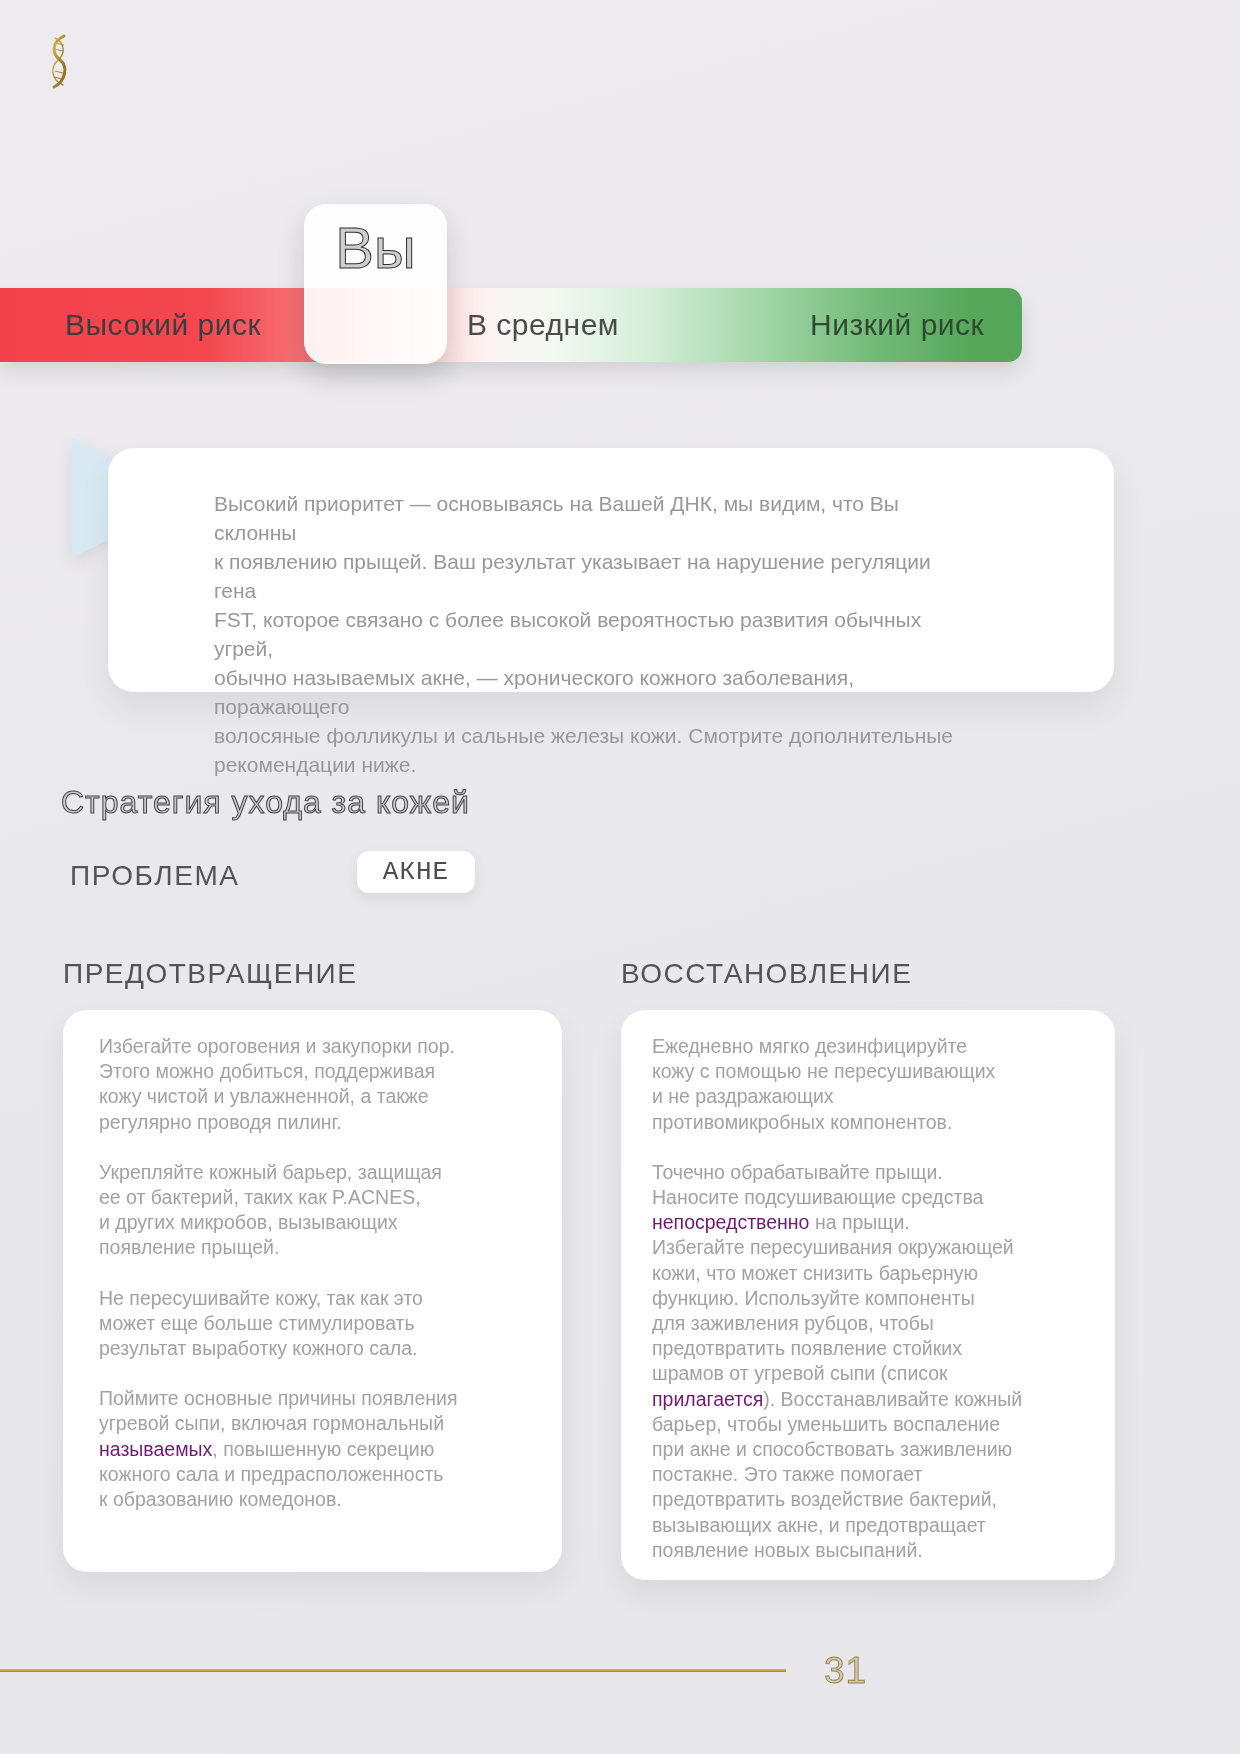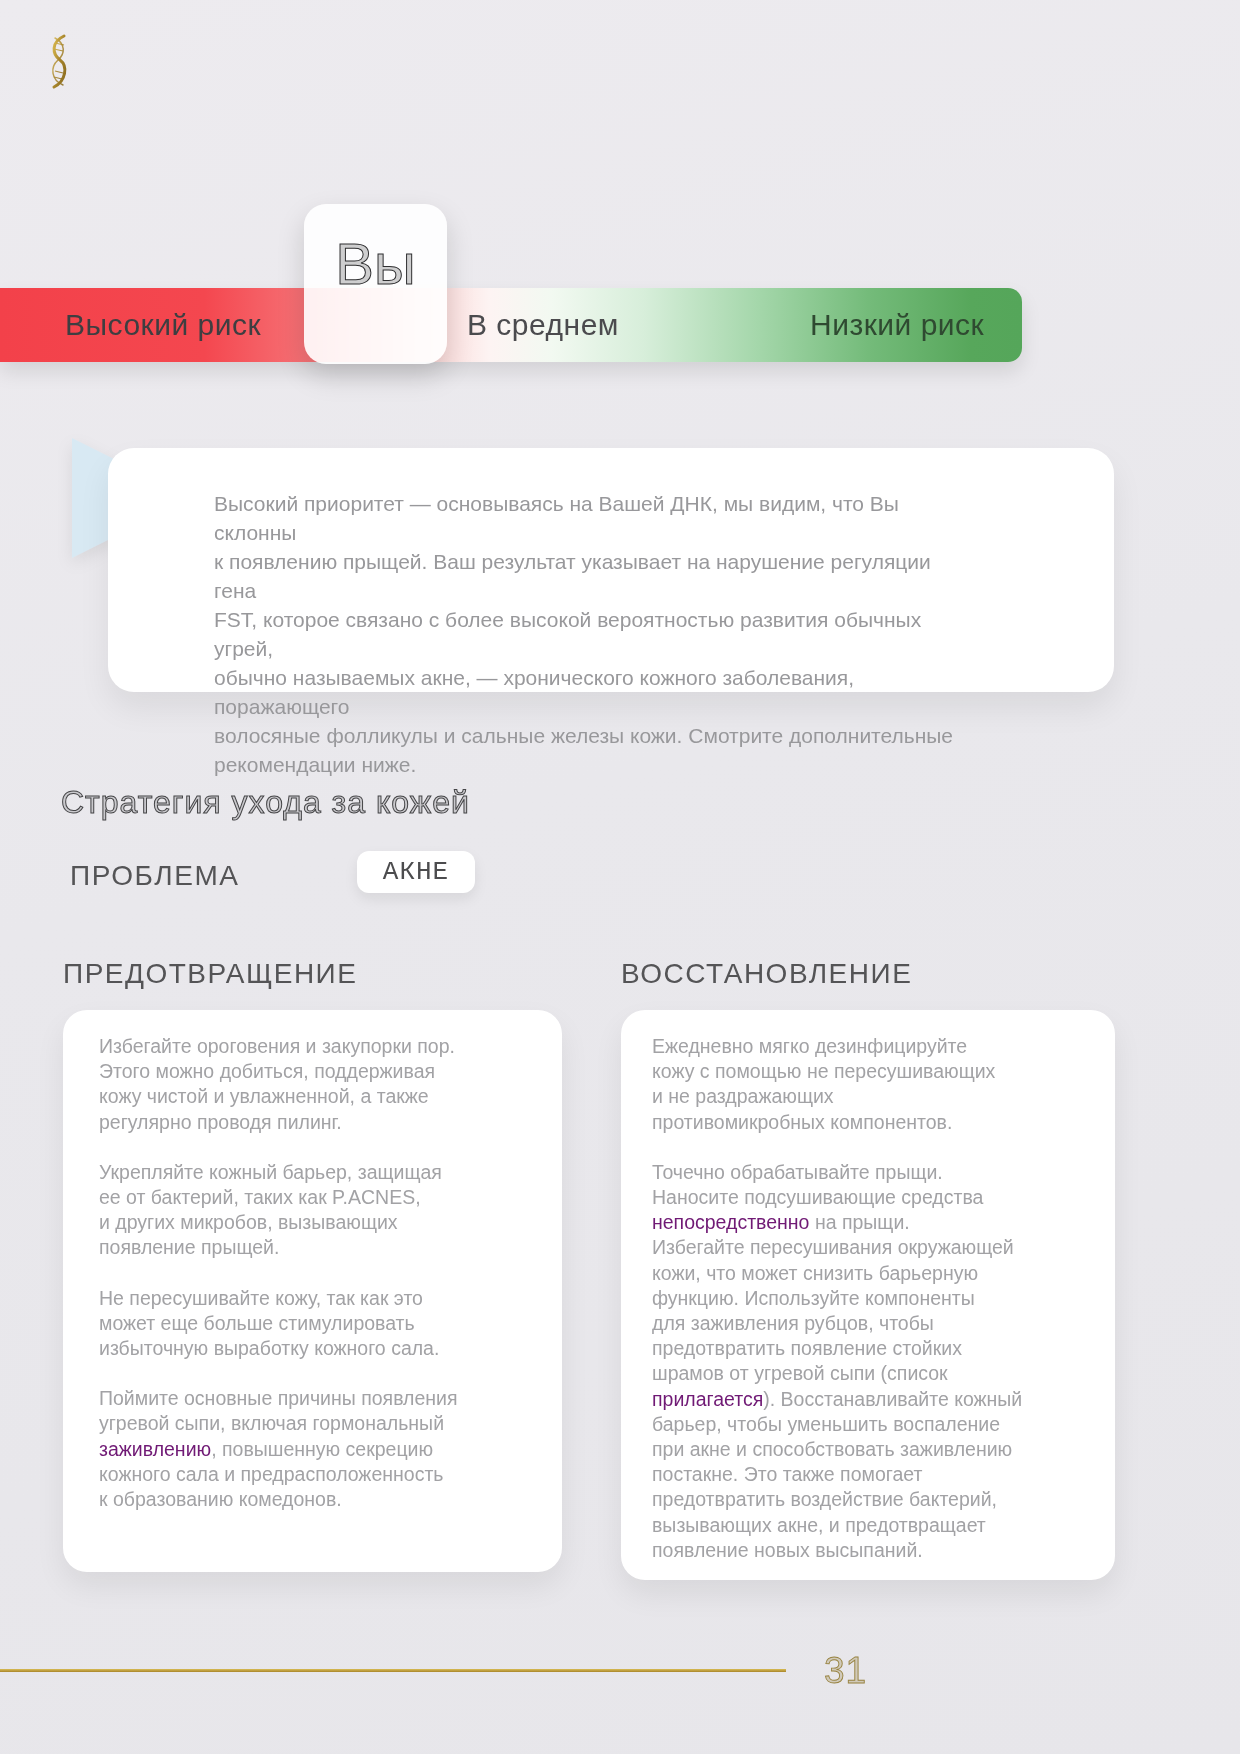--- a/index.html
+++ b/index.html
@@ -43,21 +43,21 @@
     font-size:30px; font-weight:300; letter-spacing:0.5px; color:#3e3e41;
   }
   .risk-label.high{ left:65px; }
   .risk-label.mid{ left:467px; color:#4b4b4e; }
   .risk-label.low{ left:810px; color:#2f4a31; }
   .you-marker{
     position:absolute; left:304px; top:204px; width:143px; height:160px;
     background:rgba(255,255,255,0.90);
     border-radius:22px;
     box-shadow:0 12px 28px rgba(0,0,0,0.15);
-    text-align:center; padding-top:26px;
+    text-align:center; padding-top:10px;
   }
   .you-marker .you-text{
     font-size:58px; font-weight:100;
     color:rgba(40,40,42,0.22); -webkit-text-stroke:1px #2f2f31;
   }
 
   
   .callout-pointer{
     position:absolute; left:72px; top:438px; width:0; height:0;
     border-top:60px solid transparent; border-bottom:60px solid transparent;
@@ -181,24 +181,24 @@
     <div class="para rich">Избегайте ороговения и закупорки пор.
 Этого можно добиться, поддерживая
 кожу чистой и увлажненной, а также
 регулярно проводя пилинг.</div>
     <div class="para rich">Укрепляйте кожный барьер, защищая
 ее от бактерий, таких как P.ACNES,
 и других микробов, вызывающих
 появление прыщей.</div>
     <div class="para rich">Не пересушивайте кожу, так как это
 может еще больше стимулировать
-избыточную выработку кожного сала.</div>
+результат выработку кожного сала.</div>
     <div class="para rich">Поймите основные причины появления
 угревой сыпи, включая гормональный
-<span class="em">заживлению</span>, повышенную секрецию
+<span class="em">называемых</span>, повышенную секрецию
 кожного сала и предрасположенность
 к образованию комедонов.</div>
   </div>
 
   <div class="advice-card right">
     <div class="para rich">Ежедневно мягко дезинфицируйте
 кожу с помощью не пересушивающих
 и не раздражающих
 противомикробных компонентов.</div>
     <div class="para rich">Точечно обрабатывайте прыщи.

